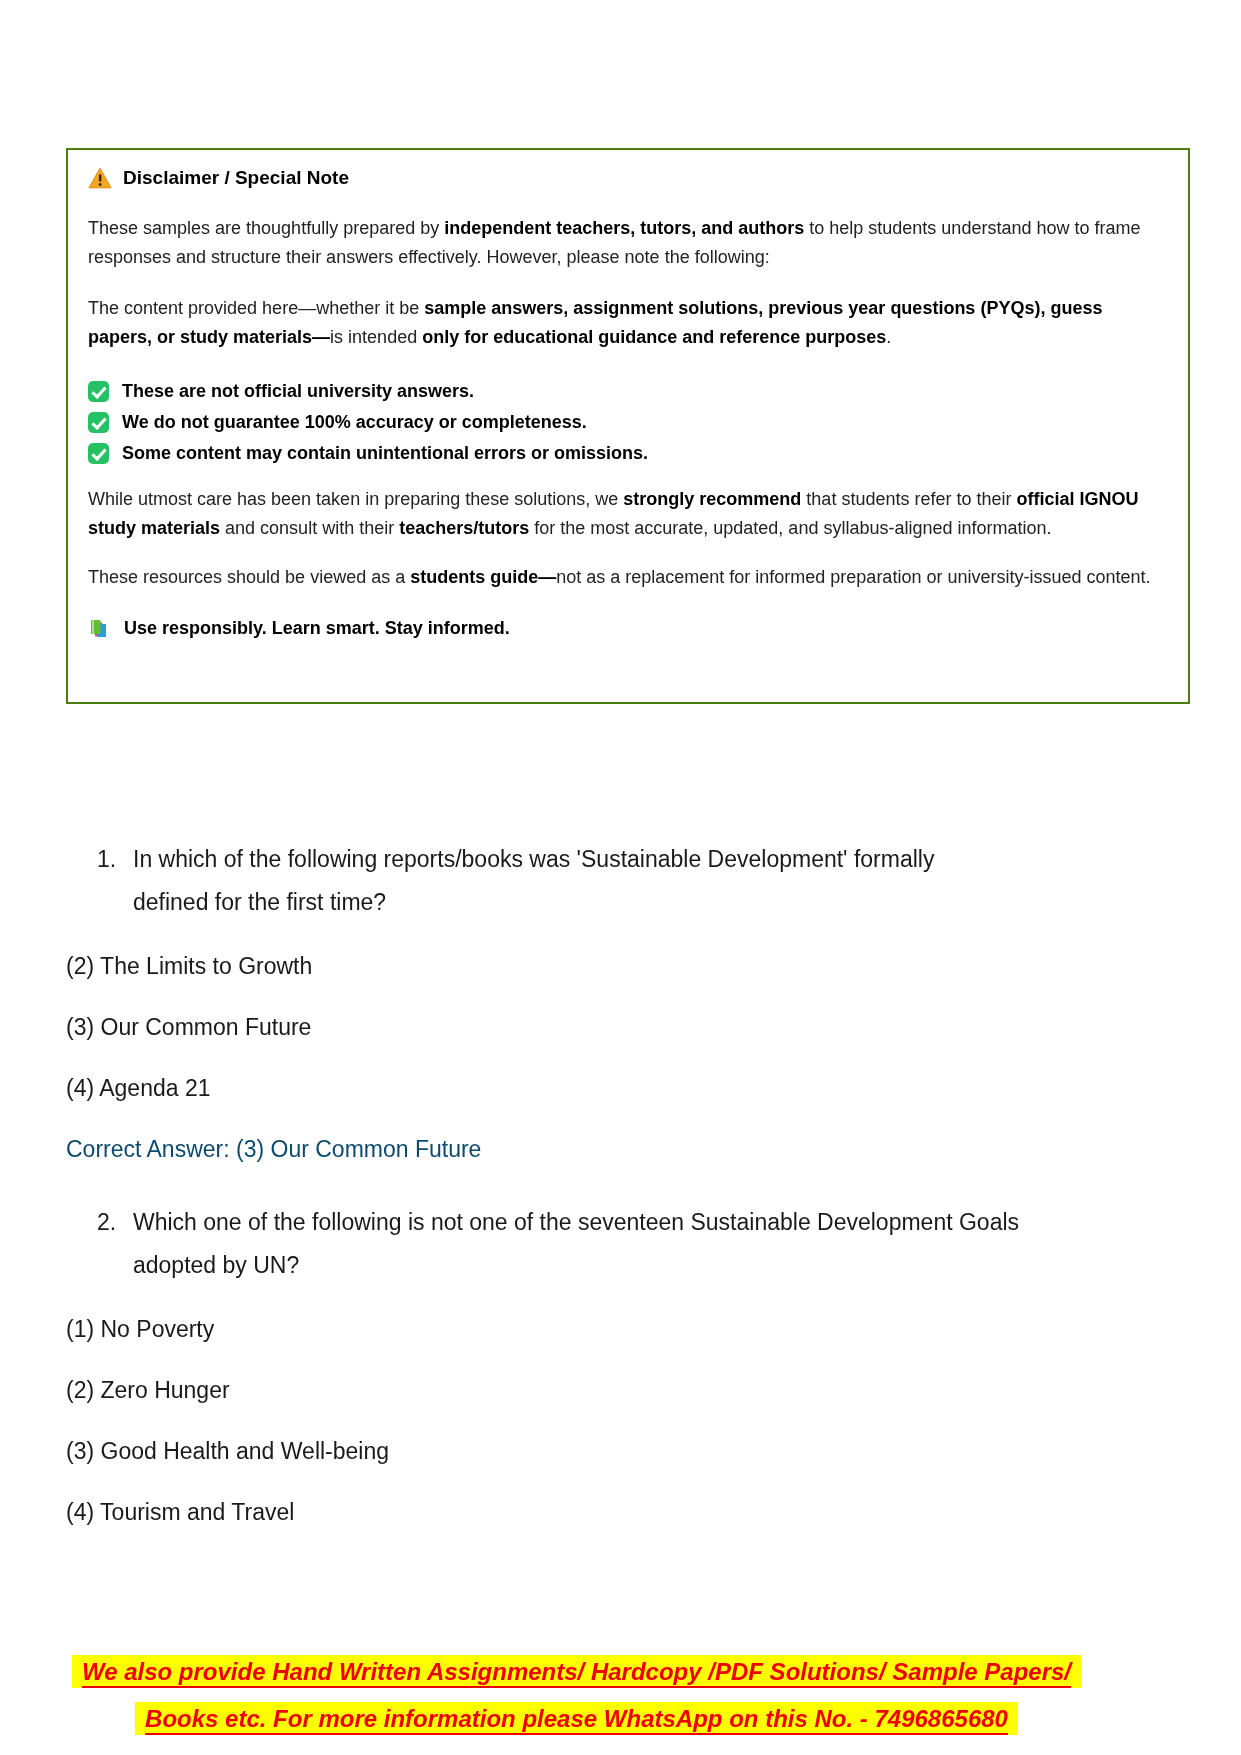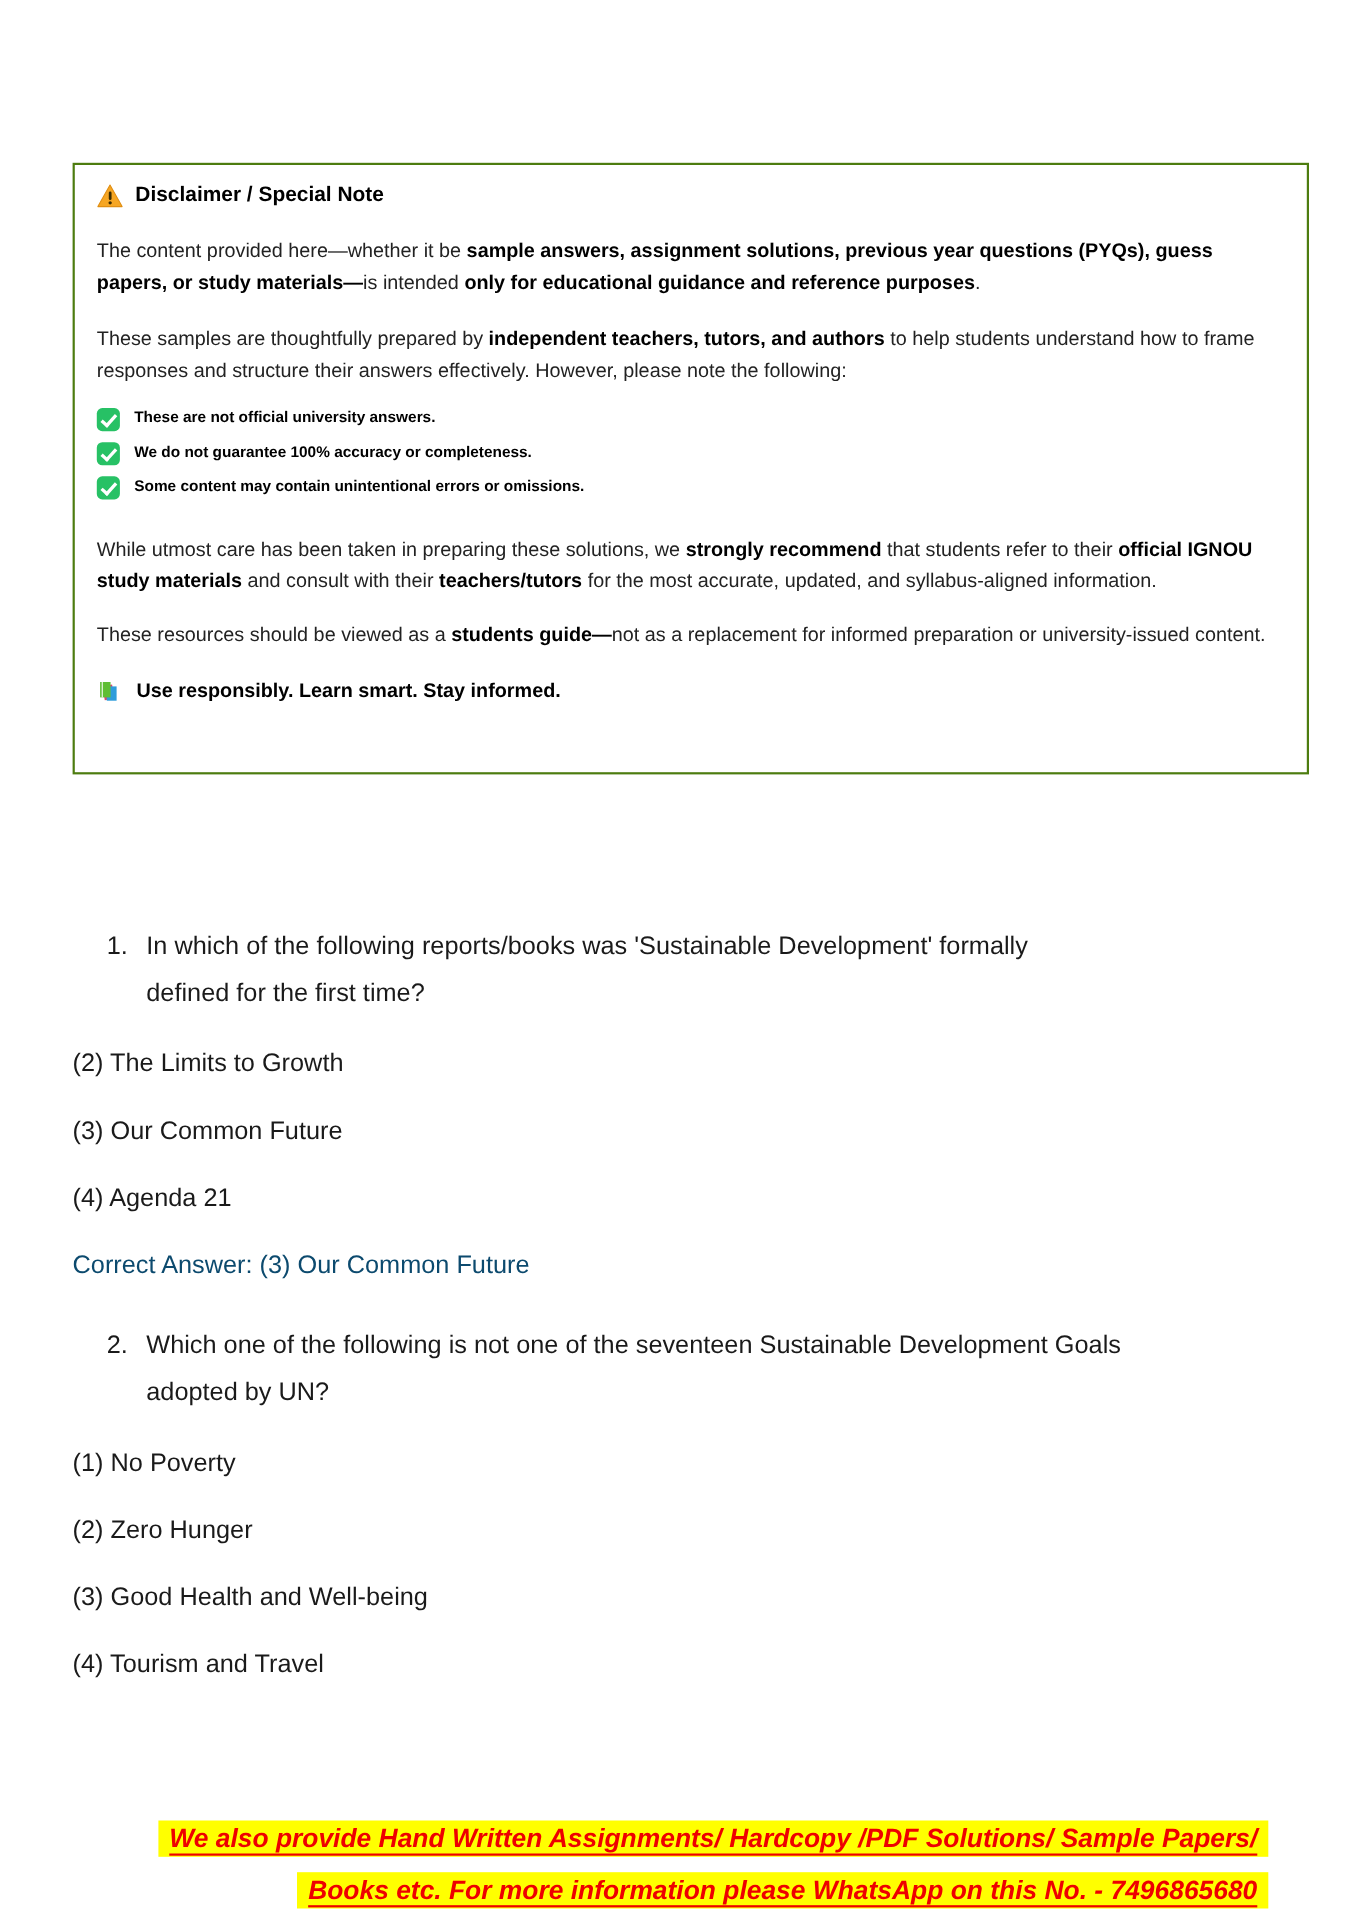--- a/index.html
+++ b/index.html
@@ -15,22 +15,22 @@
     position:absolute;left:66px;top:148px;width:1124px;height:556px;
     box-sizing:border-box;border:2px solid #4d7c0f;background:#fff;
     padding:14px 22px 10px 20px;
   }
   .box-title-row{display:flex;align-items:center;gap:11px;height:28px;}
   .box-title{margin:0;font-size:19px;font-weight:700;color:#000;}
   .warn-icon{display:inline-flex;width:24px;height:22px;}
   .bp{margin:22px 0 0 0;font-size:18px;line-height:29px;color:#222;}
   .b{font-weight:700;color:#000;}
   .checklist{margin-top:19px;}
-  .check-item{display:flex;align-items:flex-start;gap:13px;height:31px;
-    font-size:14px;font-weight:700;color:#000;}
+  .check-item{display:flex;align-items:flex-end;gap:13px;height:31px;
+    font-size:18px;font-weight:700;color:#000;}
   .check-icon{
     flex:0 0 auto;display:inline-block;width:21px;height:21px;border-radius:5px;
     background:#27c165;position:relative;
   }
   .check-icon::after{
     content:"";position:absolute;left:7px;top:3px;width:5px;height:11px;
     border:solid #fff;border-width:0 3px 3px 0;transform:rotate(42deg);
   }
   .bp3{margin-top:21px;}
   .bp4{margin-top:20px;}
@@ -44,21 +44,21 @@
   .qnum{flex:0 0 36px;}
   .qtext{flex:0 1 auto;}
   .qtext-1{max-width:880px;}
   .qtext-2{max-width:965px;}
   .opts{margin-top:21px;}
   .option{line-height:43px;margin-bottom:18px;font-size:23px;color:#1a1a1a;}
   .answer{line-height:43px;font-size:23px;color:#0c4a6e;margin-bottom:30px;}
   .opts-last .option:last-child{margin-bottom:0;}
 
   
-  .banner{position:absolute;left:0;top:1650px;width:1153px;text-align:right;}
+  .banner{position:absolute;left:0;top:1650px;width:1153px;text-align:center;}
   .banner-line{line-height:44px;}
   .hl{
     background:#ffff00;color:#ee0000;
     font-size:24px;font-weight:700;font-style:italic;
     padding:3px 10px;
     text-decoration:underline;text-decoration-thickness:2px;text-underline-offset:6px;
   }
 </style>
 </head>
 <body>
@@ -70,22 +70,22 @@
       <span class="warn-icon">
         <svg viewBox="0 0 24 22" width="24" height="22">
           <path d="M12 1.2 L23 20.8 H1 Z" fill="#F6A623" stroke="#E08E12" stroke-width="1" stroke-linejoin="round"></path>
           <rect x="10.9" y="7.2" width="2.5" height="7.6" rx="1.2" fill="#3b2b00"></rect>
           <circle cx="12.15" cy="17.4" r="1.5" fill="#3b2b00"></circle>
         </svg>
       </span>
       <h2 class="box-title">Disclaimer / Special Note</h2>
     </div>
 
+    <p class="bp"><span>These samples are thoughtfully prepared by </span><span class="b">independent teachers, tutors, and authors</span><span> to help students understand how to frame responses and structure their answers effectively. However, please note the following:</span></p>
     <p class="bp"><span>The content provided here—whether it be </span><span class="b">sample answers, assignment solutions, previous year questions (PYQs), guess papers, or study materials—</span><span>is intended </span><span class="b">only for educational guidance and reference purposes</span><span>.</span></p>
-    <p class="bp"><span>These samples are thoughtfully prepared by </span><span class="b">independent teachers, tutors, and authors</span><span> to help students understand how to frame responses and structure their answers effectively. However, please note the following:</span></p>
 
     <div class="checklist">
         <div class="check-item">
           <span class="check-icon"></span>
           <span class="check-text">These are not official university answers.</span>
         </div>
         <div class="check-item">
           <span class="check-icon"></span>
           <span class="check-text">We do not guarantee 100% accuracy or completeness.</span>
         </div>

